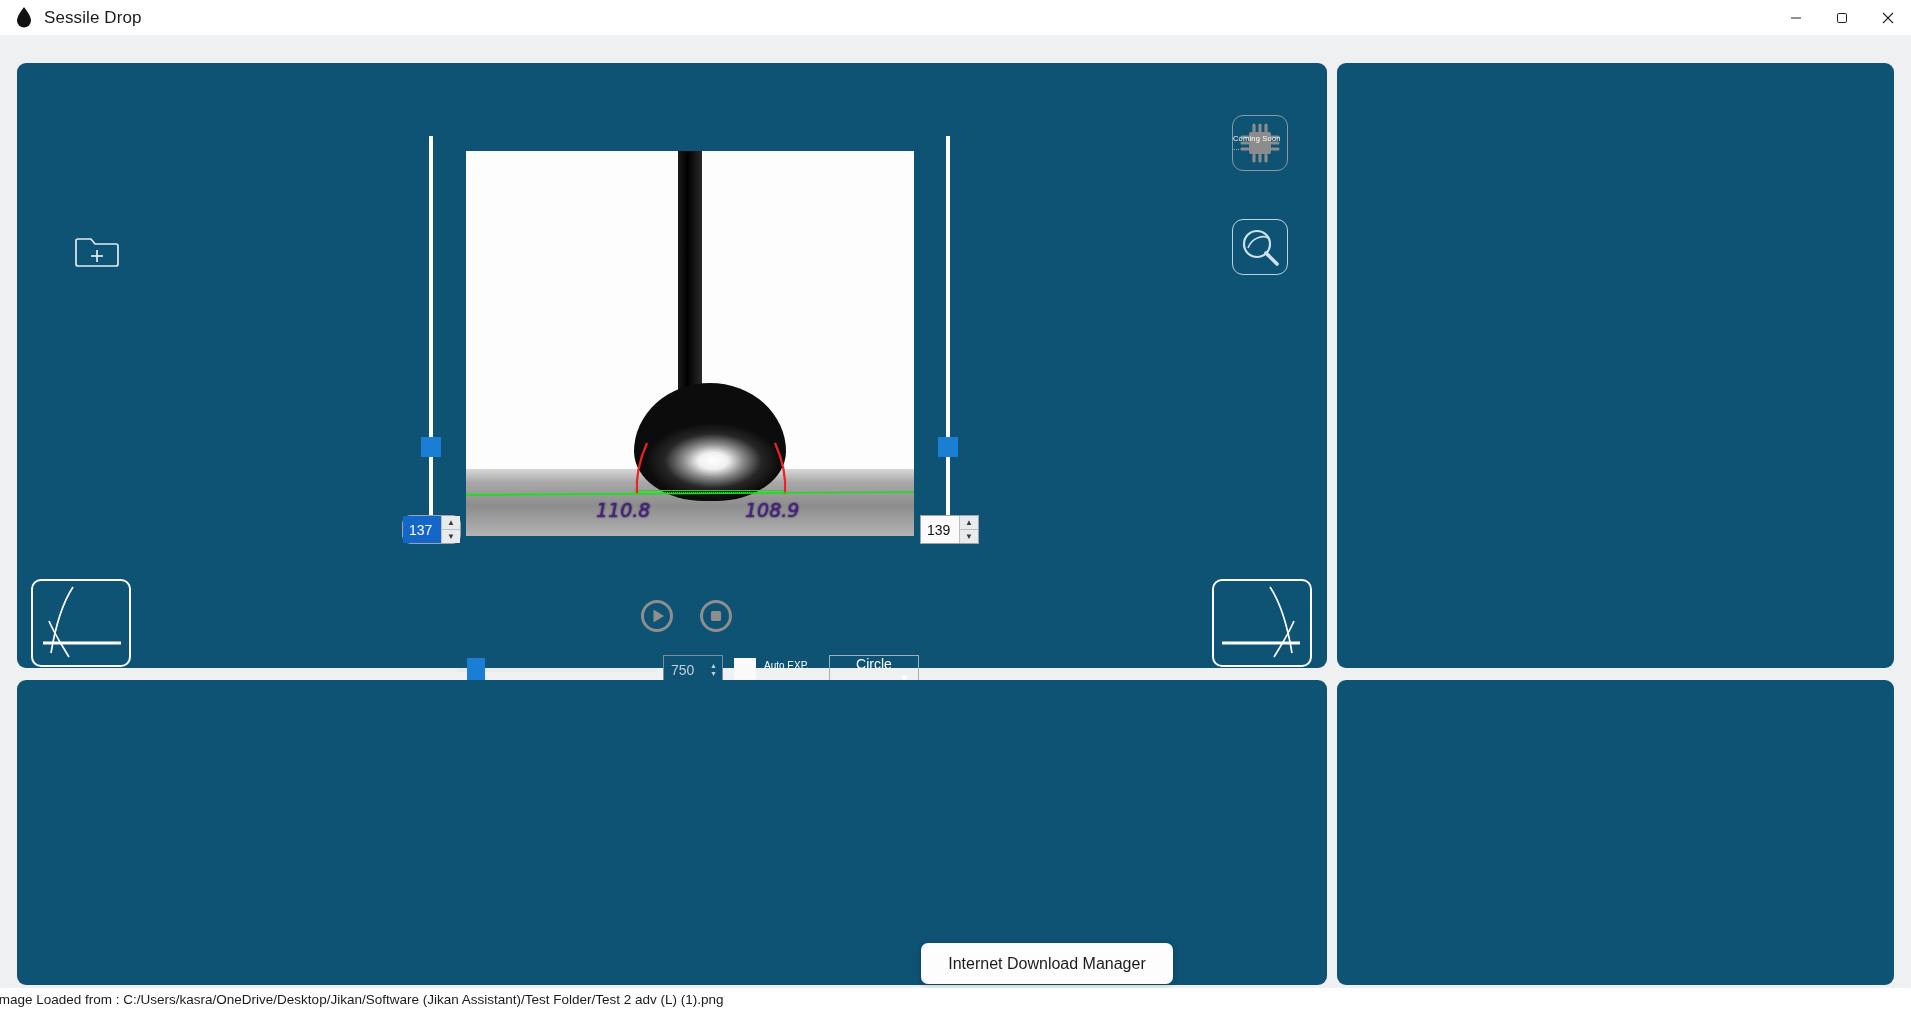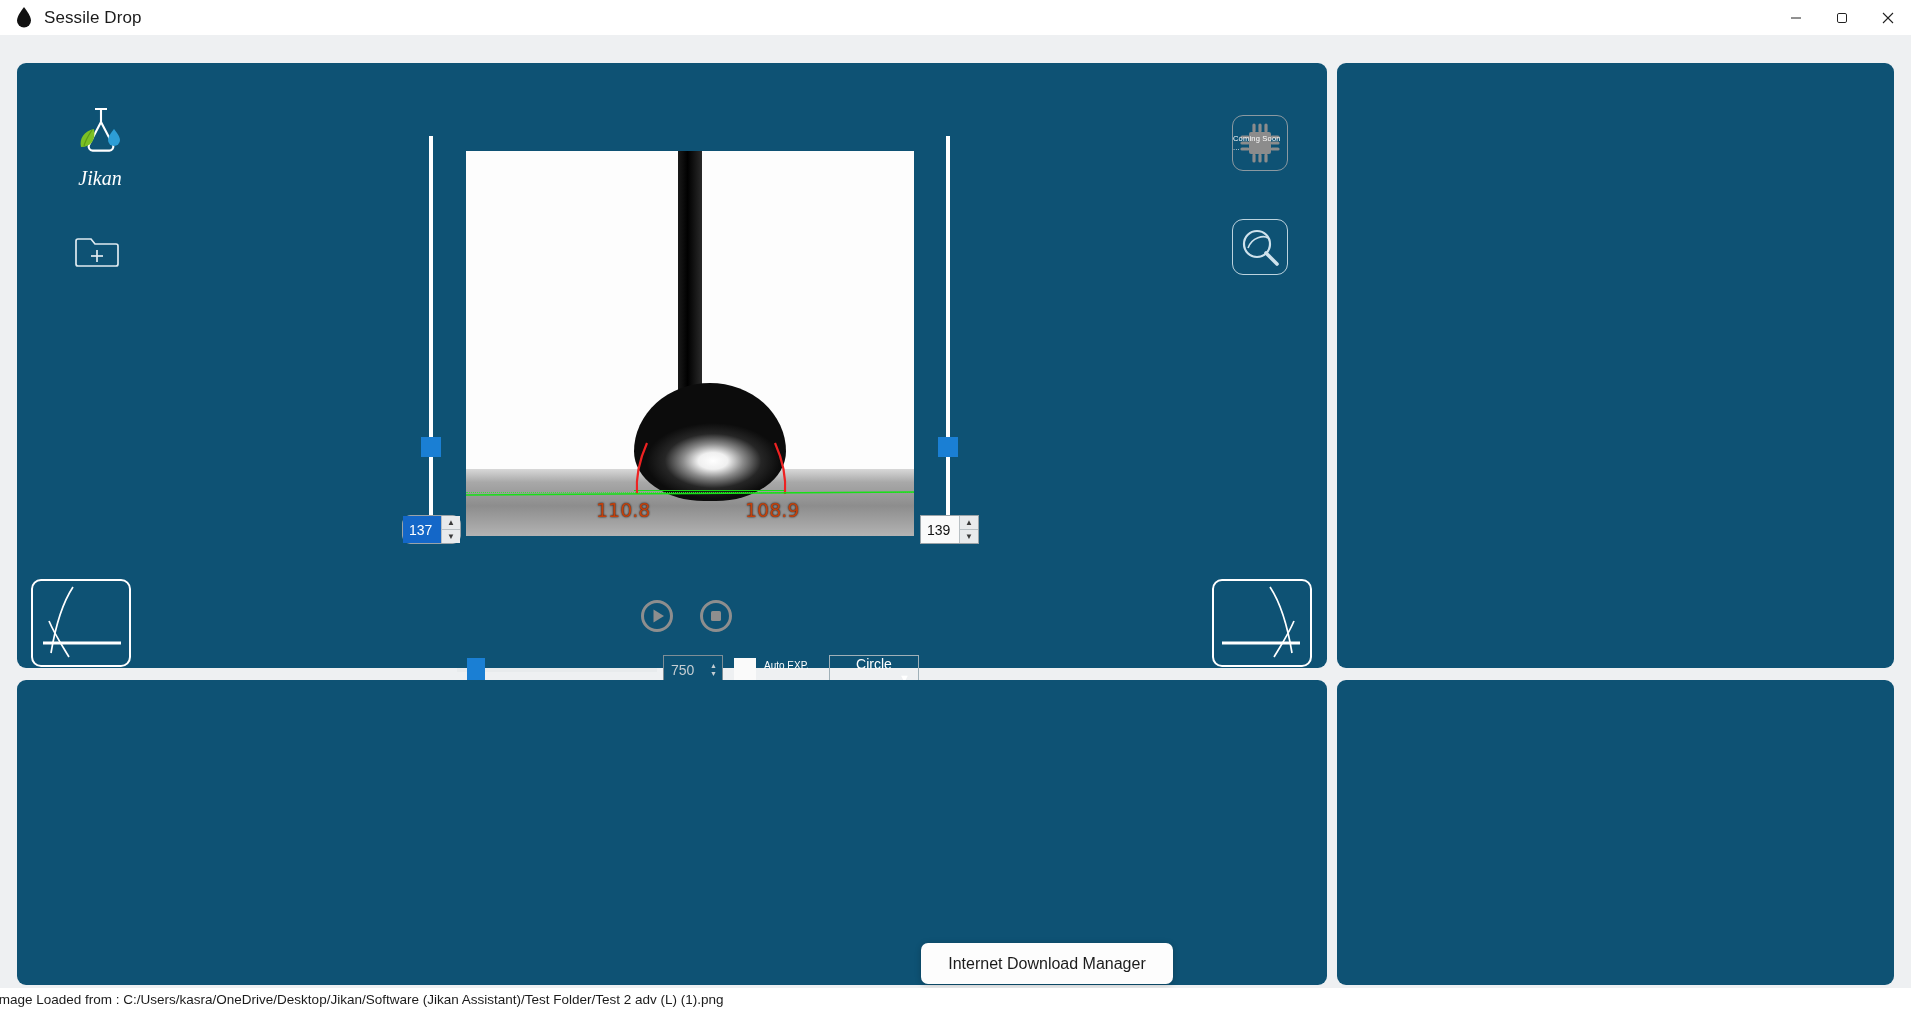--- a/index.html
+++ b/index.html
@@ -69,22 +69,22 @@
   .baseline {
     position: absolute; left: 0; top: 343px; width: 448px; height: 0;
     border-top: 1.6px solid #17e017;
   }
   .baseline.dotted { border-top: 1.4px dotted #3ae03a; top: 341px; }
   .chord {
     position: absolute; left: 168px; top: 339px; width: 152px; height:0;
     border-top: 1.8px solid #17e017;
   }
   .angle-label {
-    position: absolute; color: #c2410c; font-size: 19px;
-    font-family: "DejaVu Sans", sans-serif; text-shadow: 0 0 2px #000;
+    position: absolute; color: #4c1d95; font-size: 19px;
+    font-family: "DejaVu Sans", sans-serif; text-shadow: 0 0 2px #000; font-style: italic;
   }
 
   
   .vslider { position: absolute; width: 4px; background: #ffffff; }
   .vslider-handle {
     position: absolute; width: 20px; height: 20px; background: #1a7fd4; cursor: pointer;
   }
   .spin {
     position: absolute; display: flex; align-items: stretch;
     background: #fafafa; border: 1px solid #9aa3a8; height: 29px;
@@ -181,29 +181,20 @@
           <line x1="11" y1="1" x2="1" y2="11" stroke="currentColor" stroke-width="1.1"></line>
         </svg>
     </div>
   </div>
 </div>
 
 <div class="appbody">
 
   <div class="panel" id="panel-video">
 
-    <div class="logo-wrap">
-      <svg width="58" height="58" viewBox="0 0 58 58">
-        <path d="M24 6 h12 M30 6 v13 L42 42 a4 4 0 0 1 -3.6 5.6 H21.6 A4 4 0 0 1 18 42 L30 19" fill="none" stroke="#fff" stroke-width="2.1" stroke-linejoin="round"></path>
-        <path d="M23 26 C13 28 8 36 10 44 C20 44 25 37 23 26 Z" fill="#7cc024"></path>
-        <path d="M21 27 C17 33 14 39 13 43" stroke="#5d9c17" stroke-width="1.3" fill="none"></path>
-        <path d="M43 26 C43 26 49 33 49 37 A6 6 0 0 1 37 37 C37 33 43 26 43 26 Z" fill="#2d9ed6"></path>
-      </svg>
-      <div class="logo-text">Jikan</div>
-    </div>
 
     <div class="folder-btn">
       <svg width="44" height="38" viewBox="0 0 44 38">
         <path d="M3 8 h13 l4 5 h21 a2 2 0 0 1 2 2 v18 a2 2 0 0 1 -2 2 H3 a2 2 0 0 1 -2 -2 V10 a2 2 0 0 1 2 -2 Z" fill="none" stroke="#dfeaf0" stroke-width="1.7"></path>
         <line x1="22" y1="19" x2="22" y2="31" stroke="#dfeaf0" stroke-width="1.7"></line>
         <line x1="16" y1="25" x2="28" y2="25" stroke="#dfeaf0" stroke-width="1.7"></line>
       </svg>
     </div>
 
     <div class="imgview">

